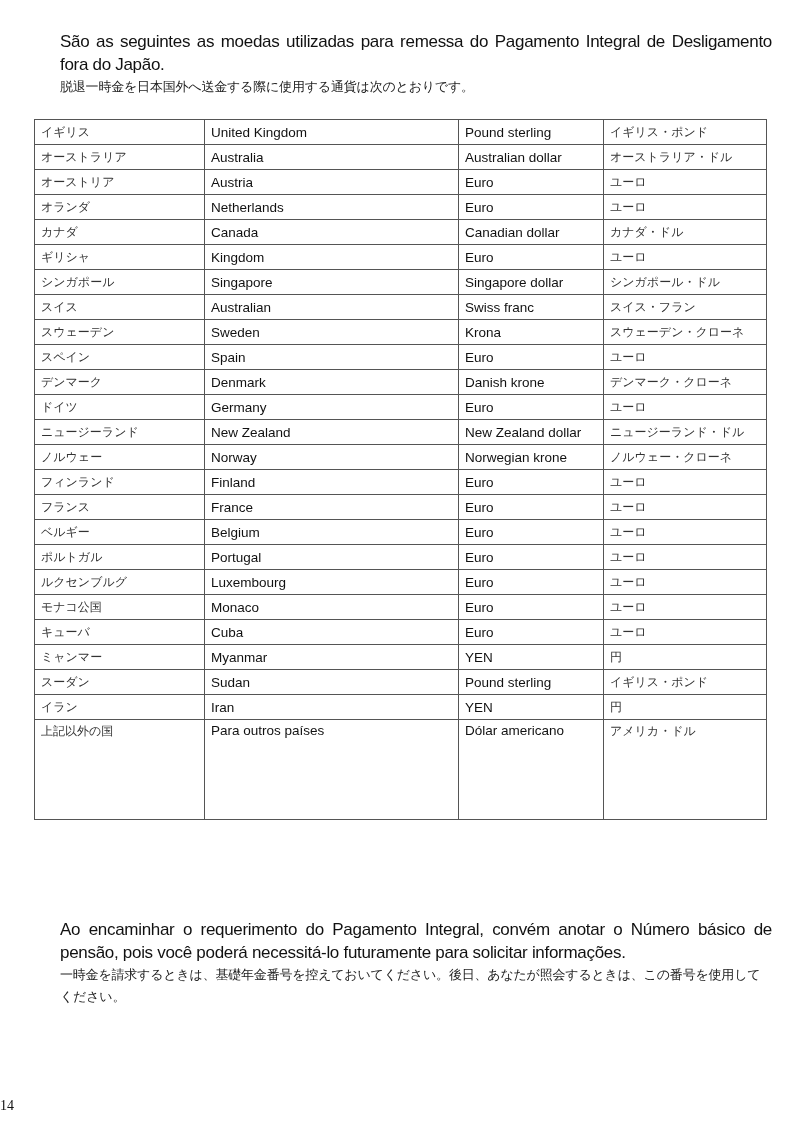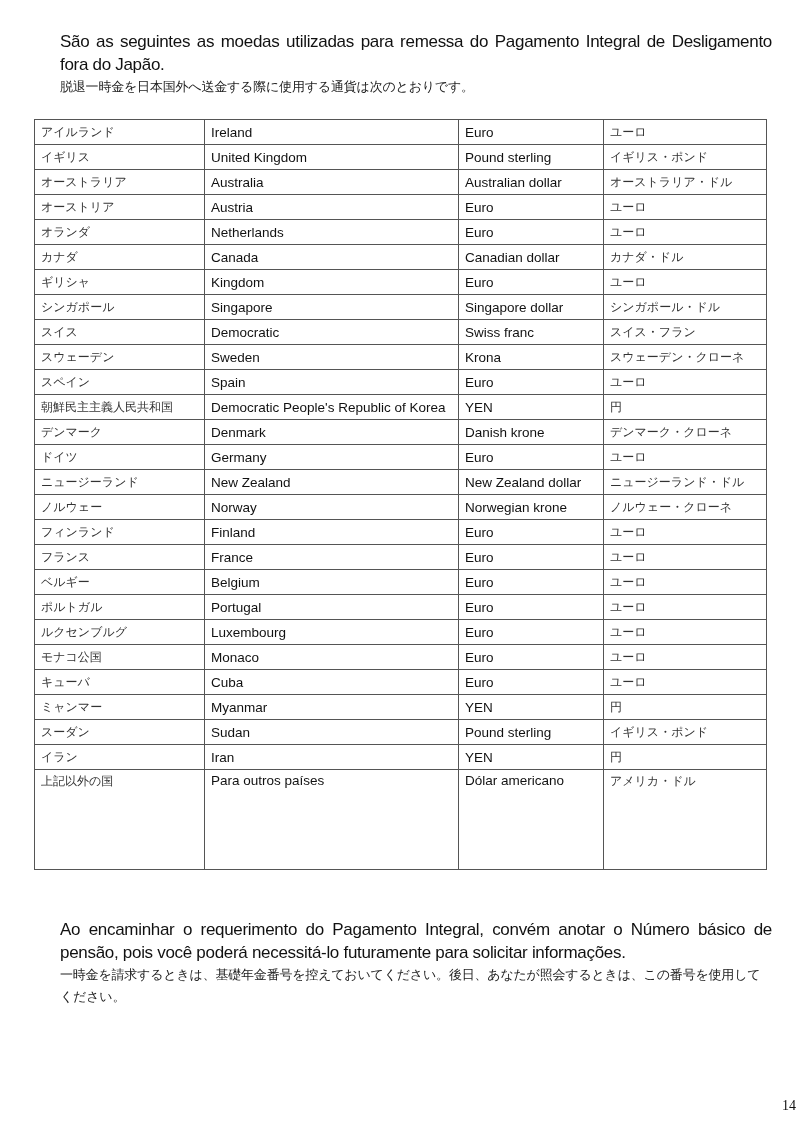--- a/index.html
+++ b/index.html
@@ -6,44 +6,38 @@
   body { width: 800px; height: 1132px; position: relative; overflow: hidden; color: #111; }
   .intro { position: absolute; left: 60px; top: 30px; width: 712px; }
   .pt { font-family: "Liberation Sans", sans-serif; font-size: 17px; line-height: 23px; letter-spacing: -0.3px; text-align: justify; text-align-last: left; }
   .jp { font-family: Liberation Sans, sans-serif; font-size: 13px; line-height: 22px; color: #222; letter-spacing: -0.2px; }
   table.cur { position: absolute; left: 34px; top: 119px; width: 732px; border-collapse: collapse; table-layout: fixed; }
   table.cur td { border: 1px solid #555; height: 24px; padding: 0 6px; vertical-align: middle; font-size: 13.5px; overflow: hidden; white-space: nowrap; }
   table.cur td.ja { font-family: "DejaVu Serif", serif; font-size: 12px; color: #333; }
   table.cur td.en { font-family: "Liberation Sans", sans-serif; color: #111; }
   table.cur tr.last td { height: 96px; vertical-align: top; padding-top: 3px; margin-top: 12px; }
   .note { position: absolute; left: 60px; top: 918px; width: 712px; }
-  .page-num { position: absolute; left: 0; width: 796px; top: 1098px; text-align: right; font-family: "Liberation Serif", serif; font-size: 14px; color: #111; }
+  .page-num { position: absolute; left: 0; width: 796px; top: 1098px; text-align: left; font-family: "Liberation Serif", serif; font-size: 14px; color: #111; }
 </style>
 </head>
 <body>
 
 <div class="intro">
   <div class="pt">São as seguintes as moedas utilizadas para remessa do Pagamento Integral de Desligamento fora do Japão.</div>
   <div class="jp">脱退一時金を日本国外へ送金する際に使用する通貨は次のとおりです。</div>
 </div>
 
 <table class="cur">
   <colgroup>
     <col style="width:170px">
     <col style="width:254px">
     <col style="width:145px">
     <col style="width:163px">
   </colgroup>
   <tbody id="currency-tbody">
-      <tr>
-        <td class="ja">アイルランド</td>
-        <td class="en">Ireland</td>
-        <td class="en">Euro</td>
-        <td class="ja">ユーロ</td>
-      </tr>
       <tr>
         <td class="ja">イギリス</td>
         <td class="en">United Kingdom</td>
         <td class="en">Pound sterling</td>
         <td class="ja">イギリス・ポンド</td>
       </tr>
       <tr>
         <td class="ja">オーストラリア</td>
         <td class="en">Australia</td>
         <td class="en">Australian dollar</td>
@@ -74,41 +68,35 @@
         <td class="ja">ユーロ</td>
       </tr>
       <tr>
         <td class="ja">シンガポール</td>
         <td class="en">Singapore</td>
         <td class="en">Singapore dollar</td>
         <td class="ja">シンガポール・ドル</td>
       </tr>
       <tr>
         <td class="ja">スイス</td>
-        <td class="en">Democratic</td>
+        <td class="en">Australian</td>
         <td class="en">Swiss franc</td>
         <td class="ja">スイス・フラン</td>
       </tr>
       <tr>
         <td class="ja">スウェーデン</td>
         <td class="en">Sweden</td>
         <td class="en">Krona</td>
         <td class="ja">スウェーデン・クローネ</td>
       </tr>
       <tr>
         <td class="ja">スペイン</td>
         <td class="en">Spain</td>
         <td class="en">Euro</td>
         <td class="ja">ユーロ</td>
-      </tr>
-      <tr>
-        <td class="ja">朝鮮民主主義人民共和国</td>
-        <td class="en">Democratic People's Republic of Korea</td>
-        <td class="en">YEN</td>
-        <td class="ja">円</td>
       </tr>
       <tr>
         <td class="ja">デンマーク</td>
         <td class="en">Denmark</td>
         <td class="en">Danish krone</td>
         <td class="ja">デンマーク・クローネ</td>
       </tr>
       <tr>
         <td class="ja">ドイツ</td>
         <td class="en">Germany</td>

